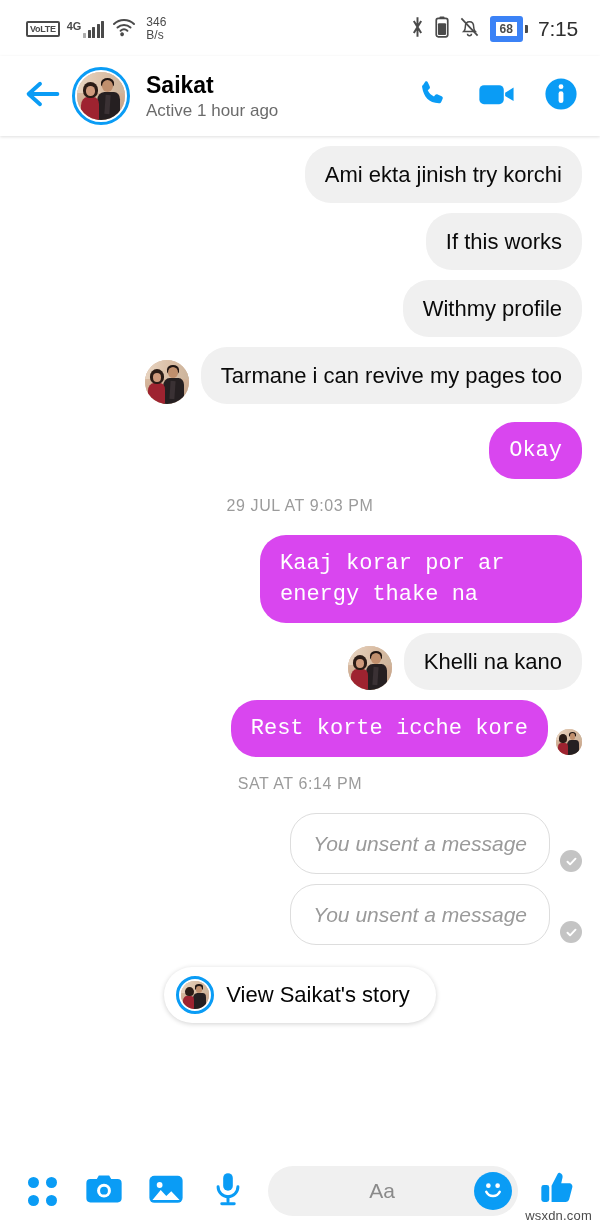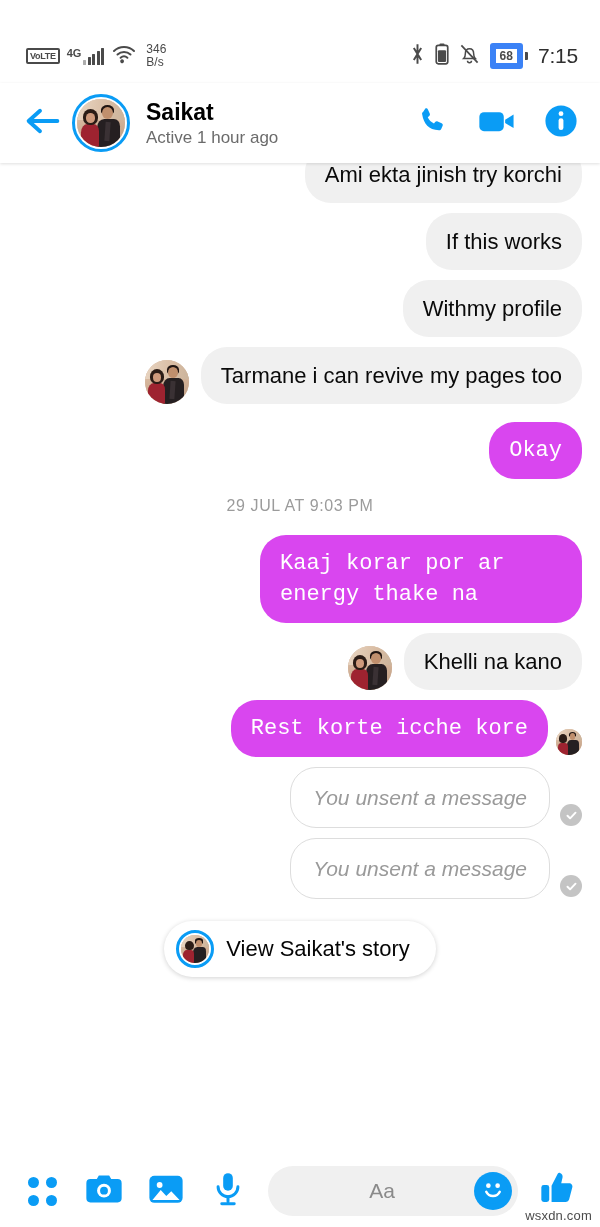--- a/index.html
+++ b/index.html
@@ -15,21 +15,20 @@
 
   
   .status-bar {
     height: 56px;
     display: flex;
     align-items: center;
     justify-content: space-between;
     padding: 2px 22px 0 26px;
     background: #ffffff;
     color: #3b3b3b;
-    margin-top: 27px;
   }
   .status-left { display: flex; align-items: center; gap: 7px; }
   .status-right { display: flex; align-items: center; gap: 10px; }
 
   .volte-badge {
     border: 2px solid #4a4a4a;
     border-radius: 2px;
     font-size: 9px;
     font-weight: bold;
     letter-spacing: -0.3px;
@@ -399,20 +398,21 @@
       <span class="av-bg"></span>
         <span class="av-wall"></span>
       <span class="av-man-body"></span>
         <span class="av-man-hair"></span>
         <span class="av-man-head"></span>
       <span class="av-woman-body"></span>
         <span class="av-woman-hair"></span>
     </div>
   </div>
 
+  <div class="divider">SAT AT 6:14 PM</div>
 
   <div class="row out unsent">
     <div class="bubble unsent">You unsent a message</div>
     <div class="seen-check">
       <svg width="13" height="13" viewBox="0 0 12 12">
         <path d="M2.3 6.2l2.4 2.4 5-5.2" stroke="#ffffff" stroke-width="1.8" fill="none" stroke-linecap="round" stroke-linejoin="round"></path>
       </svg>
     </div>
   </div>
 

